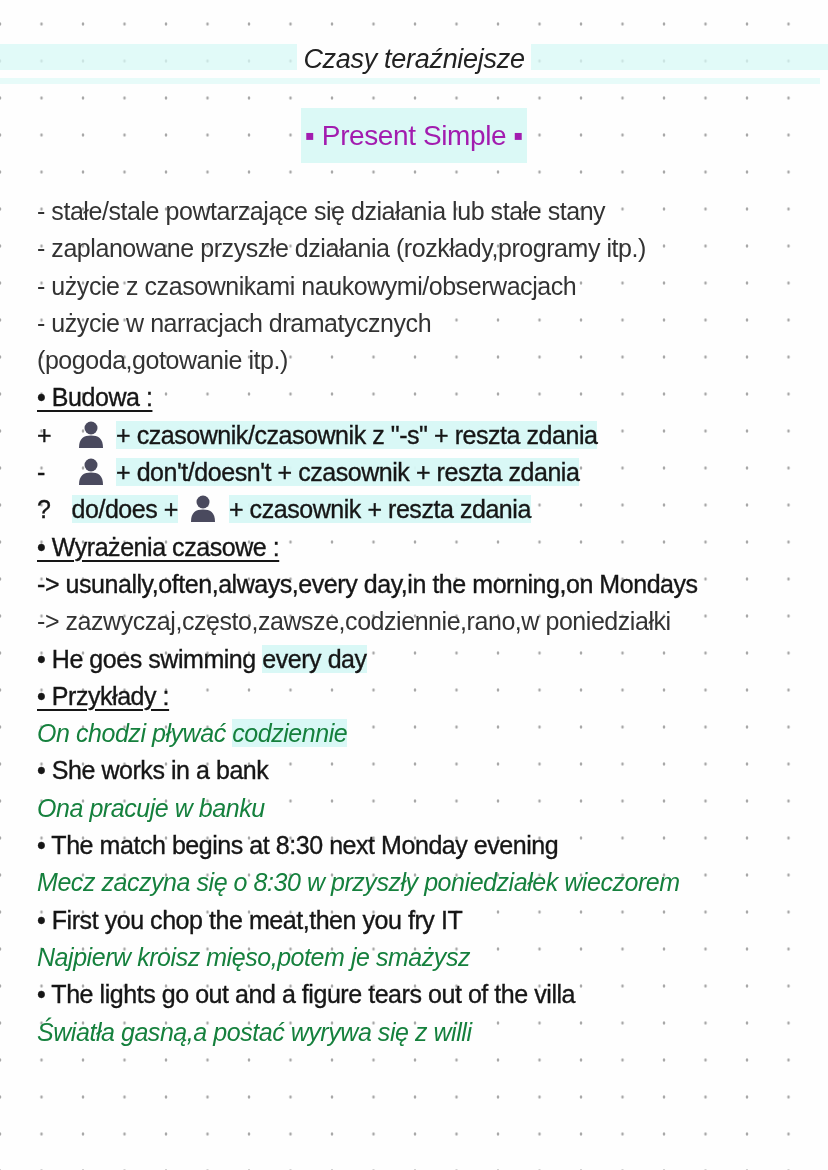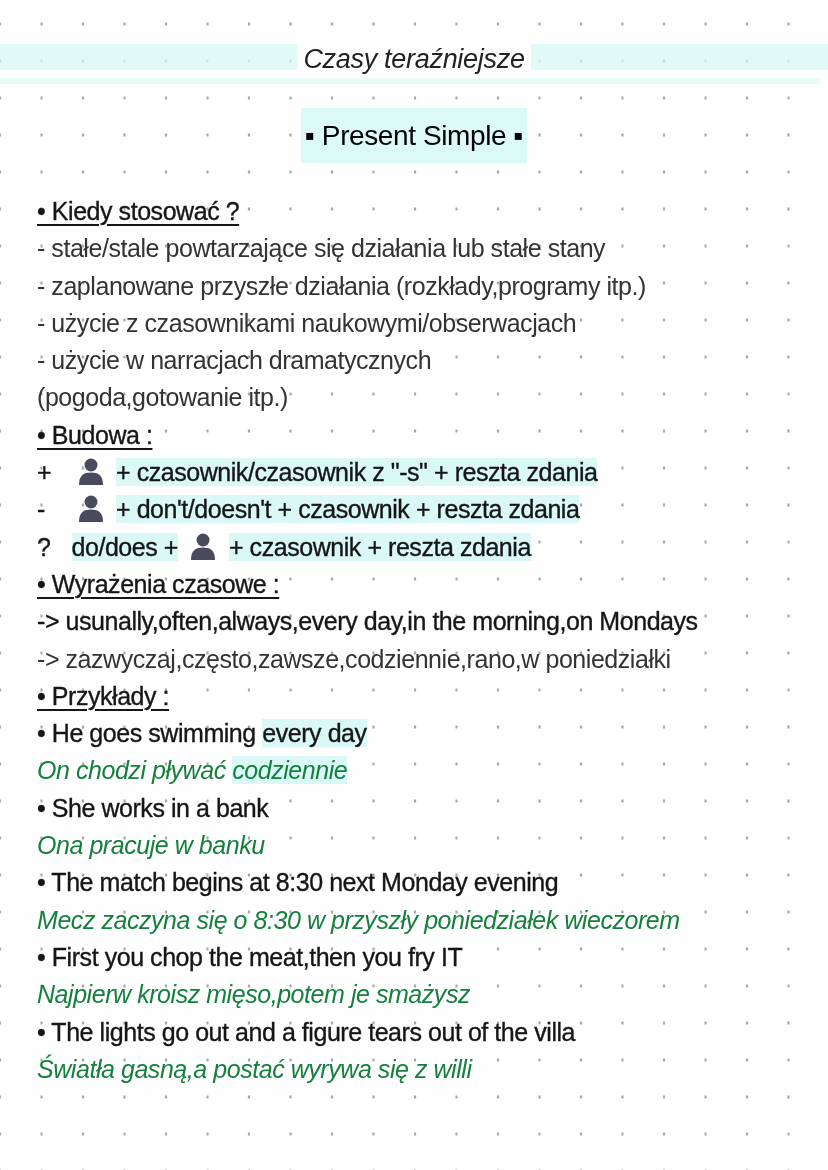--- a/index.html
+++ b/index.html
@@ -62,21 +62,21 @@
       left: 0;
       width: 828px;
       text-align: center;
       font-size: 28px;
       line-height: 40px;
     }
     .subtitle span {
       background: rgba(215, 248, 245, 0.9);
       padding: 12px 4px;
       letter-spacing: -0.4px;
-      color: #000000;
+      color: #a21caf;
     }
     .content {
       position: absolute;
       left: 37px;
       top: 177px;
       width: 790px;
     }
     .line {
       font-size: 25px;
       line-height: 37.3px;
@@ -110,23 +110,20 @@
 <body>
 
 <div class="page">
   <div class="title-band"></div>
   <div class="title-band2"></div>
   <div class="title"><span>Czasy teraźniejsze</span></div>
   <div class="subtitle"><span>▪ Present Simple ▪</span></div>
 
   <div class="content">
 
-    <div class="line">
-      <span class="heading bold-ish">• Kiedy stosować ?</span>
-    </div>
     <div class="line plain">- stałe/stale powtarzające się działania lub stałe stany</div>
     <div class="line plain">- zaplanowane przyszłe działania (rozkłady,programy itp.)</div>
     <div class="line plain">- użycie z czasownikami naukowymi/obserwacjach</div>
     <div class="line plain">- użycie w narracjach dramatycznych</div>
     <div class="line plain">(pogoda,gotowanie itp.)</div>
 
     <div class="line">
       <span class="heading bold-ish">• Budowa :</span>
     </div>
 
@@ -157,26 +154,26 @@
       </svg>
       <span class="hl">+ czasownik + reszta zdania</span>
     </div>
 
     <div class="line">
       <span class="heading bold-ish">• Wyrażenia czasowe :</span>
     </div>
     <div class="line bold-ish">-&gt; usunally,often,always,every day,in the morning,on Mondays</div>
     <div class="line plain">-&gt; zazwyczaj,często,zawsze,codziennie,rano,w poniedziałki</div>
 
+    <div class="line bold-ish">
+      <span>• He goes swimming </span><span class="hl">every day</span>
+    </div>
+
     <div class="line">
       <span class="heading bold-ish">• Przykłady :</span>
-    </div>
-
-    <div class="line bold-ish">
-      <span>• He goes swimming </span><span class="hl">every day</span>
     </div>
     <div class="line it">
       <span>On chodzi pływać </span><span class="hl">codziennie</span>
     </div>
 
     <div class="line bold-ish">• She works in a bank</div>
     <div class="line it">Ona pracuje w banku</div>
 
     <div class="line bold-ish">• The match begins at 8:30 next Monday evening</div>
     <div class="line it">Mecz zaczyna się o 8:30 w przyszły poniedziałek wieczorem</div>

